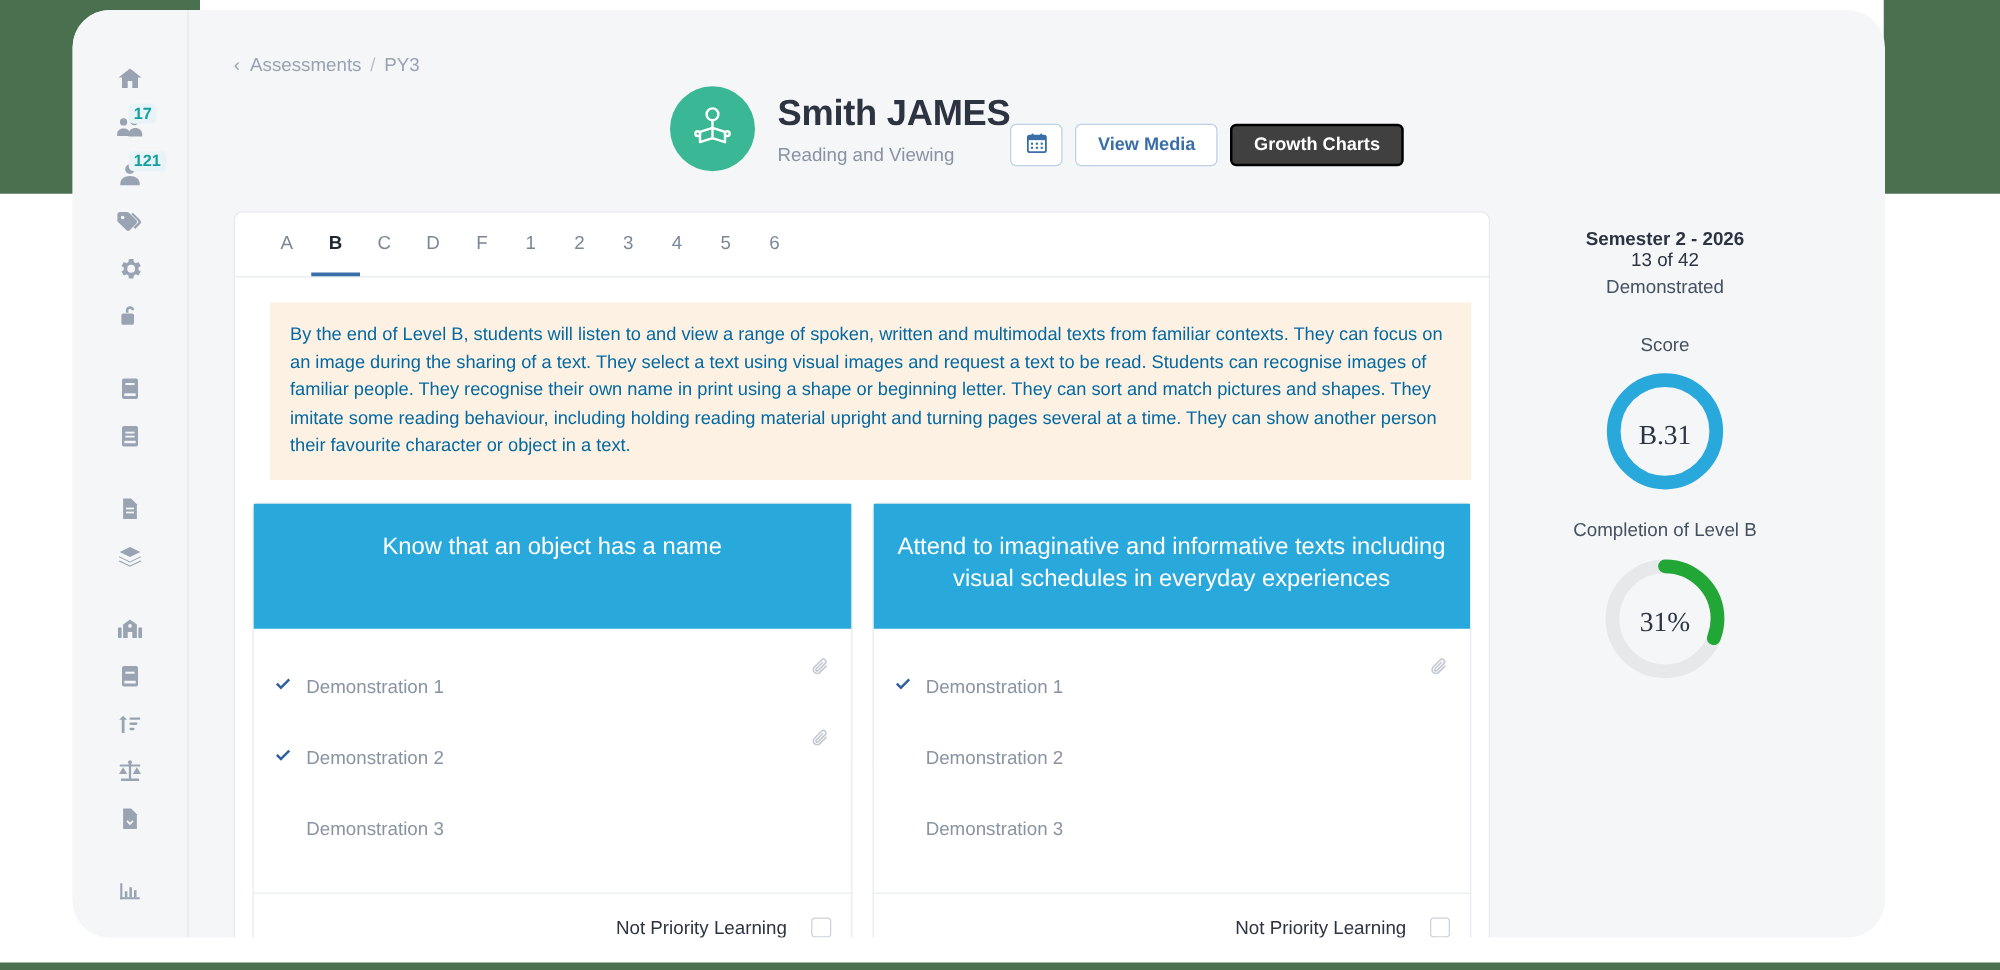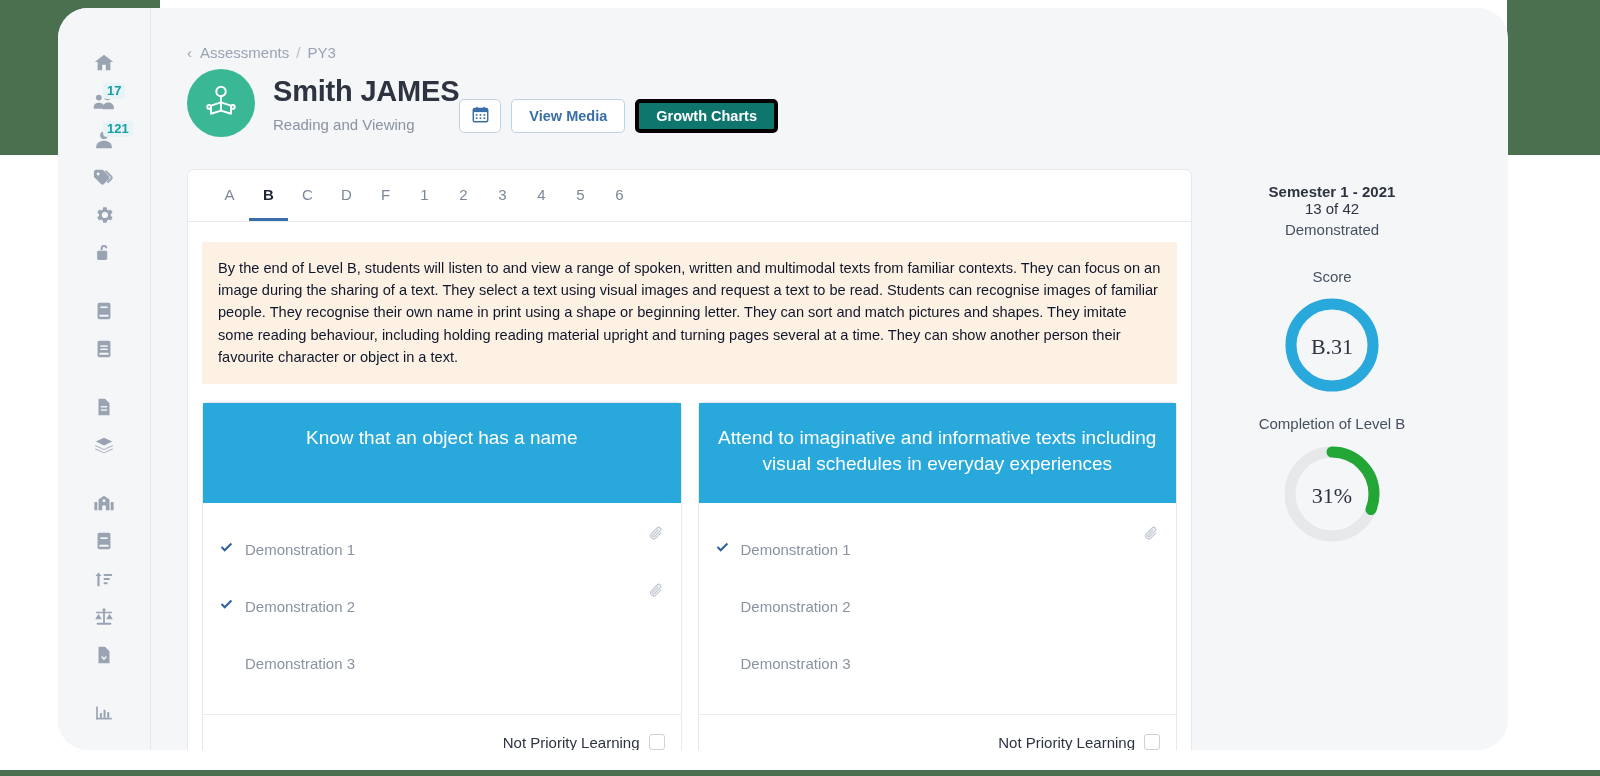--- a/index.html
+++ b/index.html
@@ -64,21 +64,21 @@
   #breadcrumb {
     display: flex; align-items: center; gap: 7px;
     font-size: 15px; color: #9aa3b2;
     margin-bottom: 8px;
   }
   #breadcrumb .chev { font-size: 15px; color: #9aa3b2; margin-right: 1px; }
   #breadcrumb .crumb { cursor: pointer; }
   #breadcrumb .sep { color: #b9c0cb; }
 
   
-  #header-row { display: flex; align-items: flex-start; justify-content: flex-start; }
+  #header-row { display: flex; align-items: flex-start; justify-content: center; }
   #identity { display: flex; align-items: center; gap: 18px; }
   #avatar {
     width: 68px; height: 68px; border-radius: 50%;
     background: #3ab795;
     display: flex; align-items: center; justify-content: center;
     flex: 0 0 68px;
   }
   #name-block { padding-top: 2px; }
   #student-name { font-size: 29px; font-weight: bold; color: #2d3340; line-height: 1.15; letter-spacing: -0.2px; }
   #subject { font-size: 15px; color: #8a93a2; margin-top: 8px; }
@@ -94,21 +94,21 @@
   .btn-icon {
     width: 42px; height: 34px;
     background: #ffffff; border: 1px solid #bdd0e6; color: #3a6ea8;
   }
   .btn-outline {
     height: 34px; padding: 0 17px;
     background: #ffffff; border: 1px solid #bdd0e6; color: #3a6ea8; font-weight: bold;
   }
   .btn-primary {
     height: 34px; padding: 0 17px;
-    background: #0f766e; border: 4px solid #000000; color: #ffffff; font-weight: bold;
+    background: #404040; border: 2px solid #000000; color: #ffffff; font-weight: bold;
   }
 
   
   #main-layout { display: flex; gap: 0; margin-top: 32px; }
 
   
   #assessment-panel {
     width: 1005px;
     background: #ffffff;
     border: 1px solid #e6eaee;
@@ -128,26 +128,26 @@
     display: flex; align-items: center; justify-content: center;
     font-size: 15px; color: #7c8798;
     cursor: pointer;
     border-bottom: 3px solid transparent;
     margin-right: 0;
   }
   .tab.active { color: #1f2733; font-weight: bold; border-bottom-color: #3a6ea8; }
 
   
   #description {
-    margin: 20px 14px 0 14px;
+    margin: 20px 14px 0 28px;
     background: #fdf1e4;
     padding: 15px 16px 16px 16px;
     font-size: 14.6px;
     line-height: 1.52;
-    color: #0f172a;
+    color: #0369a1;
   }
 
   
   #cards-row { display: flex; gap: 16px; padding: 18px 14px 22px 14px; }
   .task-card {
     flex: 1 1 0;
     background: #ffffff;
     border: 1px solid #e6eaee;
     border-radius: 5px;
     display: flex; flex-direction: column;
@@ -174,21 +174,21 @@
     width: 26px; flex: 0 0 26px;
     color: #2f5f9e; font-size: 16px; font-weight: bold;
     line-height: 1;
   }
   .demo-label { font-size: 15px; color: #8a93a2; flex: 1 1 auto; }
   .clip { color: #c3c9d2; position: absolute; right: 0; top: 4px; cursor: pointer; }
   .card-footer {
     border-top: 1px solid #e9edf1;
     height: 56px;
     display: flex; align-items: center; justify-content: flex-end;
-    gap: 9px;
+    gap: 19px;
     padding: 0 16px;
   }
   .footer-label { font-size: 15px; color: #2d3340; }
   .checkbox {
     width: 16px; height: 16px;
     border: 1px solid #ccd2da;
     border-radius: 3px;
     background: #ffffff;
     cursor: pointer;
   }
@@ -525,21 +525,21 @@
               <div class="card-footer">
                 <span class="footer-label">Not Priority Learning</span>
                 <span class="checkbox"></span>
               </div>
             </div>
           </div>
 
       </section>
 
       <aside id="right-rail">
-        <div id="semester">Semester 1 - 2021</div>
+        <div id="semester">Semester 2 - 2026</div>
         <div id="demonstrated-count">13 of 42</div>
         <div id="demonstrated-label">Demonstrated</div>
 
         <div id="score-label">Score</div>
         <div class="ring-wrap">
           <svg width="100" height="100" viewBox="0 0 100 100">
             <circle cx="50" cy="50" r="41" fill="none" stroke="#29a8dc" stroke-width="11"></circle>
           </svg>
           <div class="ring-value">B.31</div>
         </div>

